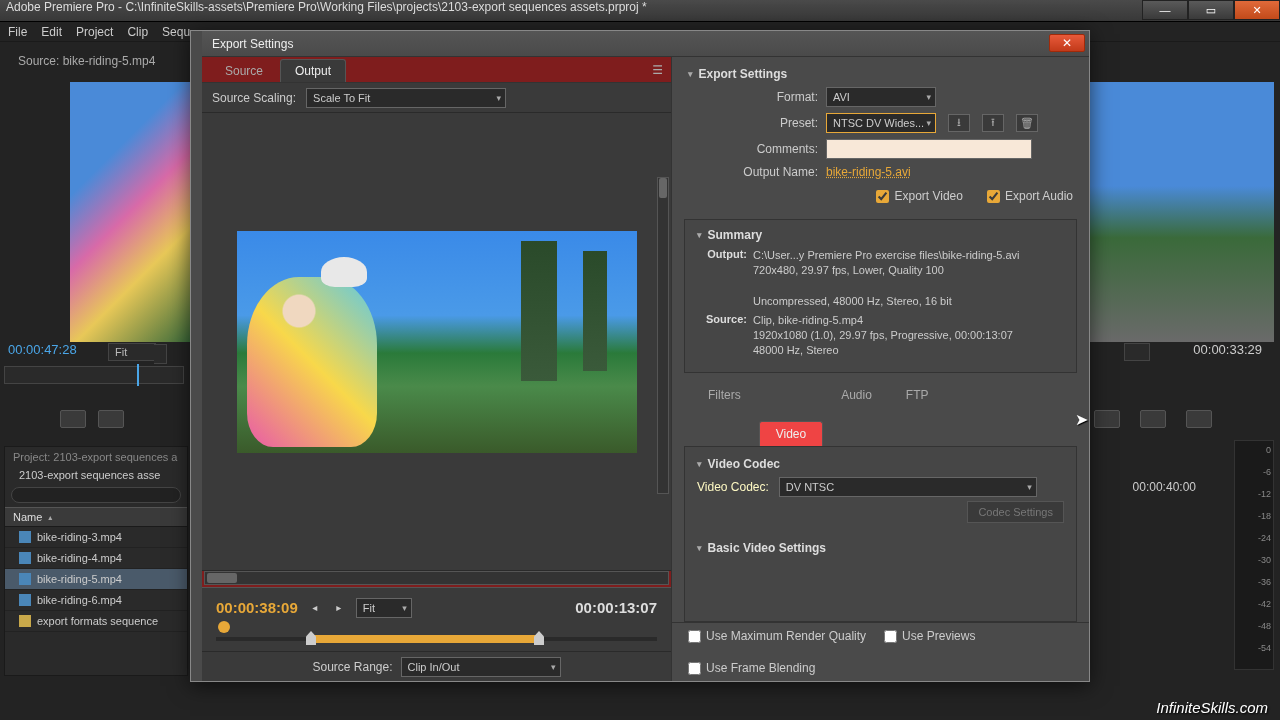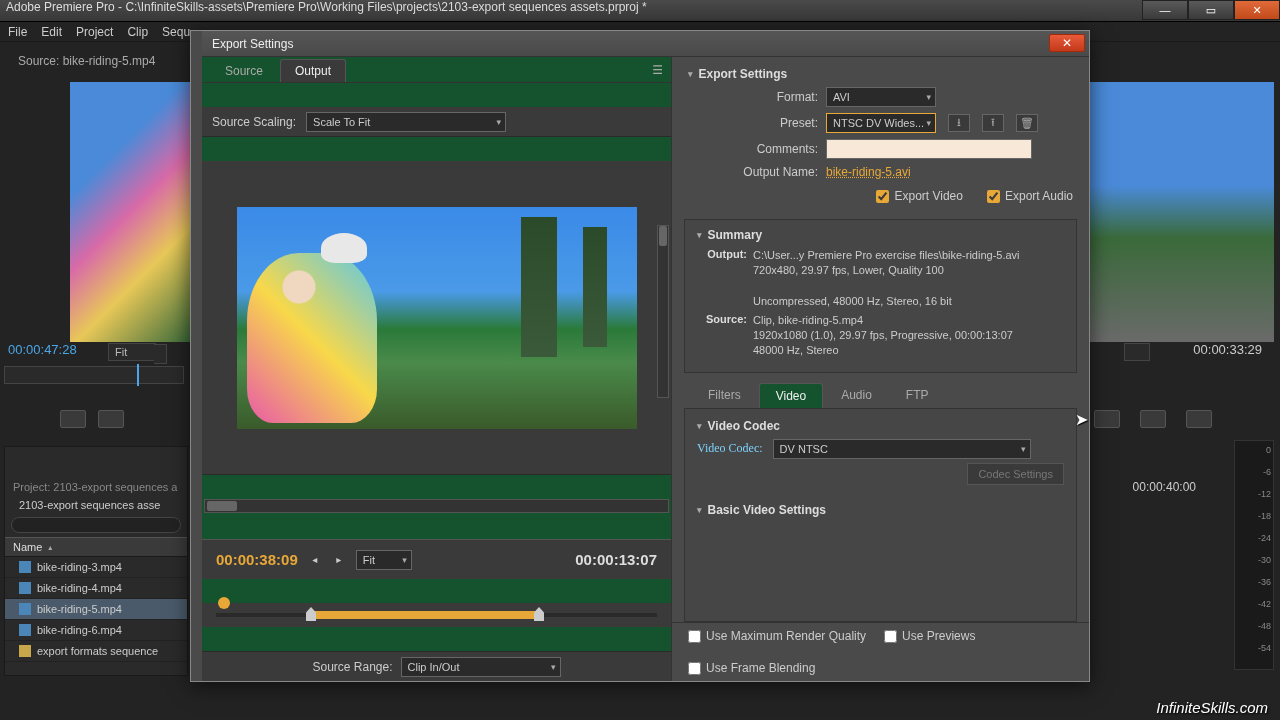--- a/index.html
+++ b/index.html
@@ -14,21 +14,21 @@
 .menubar span { color:#ccc; font-size:12px; cursor:default; }
 .bg-source-tab { position:absolute; left:18px; top:54px; color:#aaa; font-size:12px; }
 .bg-timecode-left { position:absolute; left:8px; top:342px; color:#4aa6e8; font-size:13px; }
 .bg-fit-left { position:absolute; left:108px; top:343px; width:48px; height:18px; background:#2a2a2a; border:1px solid #444; display:flex; align-items:center; padding:0 6px; color:#bbb; font-size:11px;}
 .bg-fit-left::after{content:"";position:absolute;right:-12px;top:0;width:12px;height:18px;background:#2a2a2a;border:1px solid #444;border-left:none;}
 .bg-timeline-ruler { position:absolute; left:4px; top:366px; width:180px; height:18px; background:#2a2a2a; border:1px solid #444;}
 .bg-playhead { position:absolute; left:137px; top:364px; width:2px; height:22px; background:#4aa6e8; }
 .bg-btns-left { position:absolute; left:60px; top:410px; display:flex; gap:12px; }
 .bg-btn { width:26px; height:18px; background:#3a3a3a; border:1px solid #555; border-radius:2px; }
 .project-panel { position:absolute; left:4px; top:446px; width:184px; height:230px; background:#2a2a2a; border:1px solid #1a1a1a; }
-.project-panel .ptitle { color:#888; font-size:11px; padding:4px 8px;margin-top:30px; }
+.project-panel .ptitle { color:#888; font-size:11px; padding:4px 8px; }
 .project-panel .pname { color:#ccc; font-size:11px; padding:2px 14px 6px; }
 .project-panel .psearch { margin:0 6px 4px; height:16px; background:#222; border:1px solid #444; border-radius:8px; }
 .project-panel .phead { background:#3a3a3a; padding:3px 8px; border-top:1px solid #555; border-bottom:1px solid #1a1a1a; color:#ddd; font-size:11px; display:flex; align-items:center; gap:6px;}
 .project-panel .phead::after{content:"▴"; font-size:8px; color:#aaa;}
 .project-panel .pitem { padding:4px 8px 4px 32px; color:#ccc; font-size:11px; position:relative; border-bottom:1px solid #222;}
 .project-panel .pitem.selected { background:#4a5a6a; }
 .project-panel .pitem::before { content:""; position:absolute; left:14px; top:4px; width:12px; height:12px; background:#4a86b8; }
 .project-panel .pitem.seq::before { background:#c8a84a; }
 .bg-right-timecode { position:absolute; right:18px; top:342px; color:#ccc; font-size:13px; }
 .bg-right-fit { position:absolute; right:130px; top:343px; width:26px; height:18px; background:#2a2a2a; border:1px solid #444;}
@@ -39,21 +39,21 @@
 .bg-video-left { position:absolute; left:70px; top:82px; width:120px; height:260px; background:linear-gradient(135deg,#4a8ad8 0%,#4a8ad8 30%,#d86aa8 50%,#e8c858 70%,#3a6a3a 100%); }
 .bg-video-right { position:absolute; right:6px; top:82px; width:184px; height:260px; background:linear-gradient(180deg,#4a8ad8 0%,#4a8ad8 40%,#3a6a3a 60%,#6a6a6a 100%); }
 .watermark { position:absolute; right:12px; bottom:4px; color:#fff; font-size:15px; font-style:italic; text-shadow:1px 1px 2px #000; }
 
 
 .dialog { position:absolute; left:190px; top:30px; width:900px; height:652px; background:#4a4a4a; border:1px solid #888; box-shadow:0 4px 20px rgba(0,0,0,.6);padding-left:11px; }
 .dlg-titlebar { height:26px; background:linear-gradient(#555,#4a4a4a); display:flex; align-items:center; padding:0 10px; border-bottom:1px solid #333; position:relative;}
 .dlg-titlebar span { color:#eee; font-size:12px; }
 .dlg-close { position:absolute; right:4px; top:3px; width:36px; height:18px; background:linear-gradient(#e85a3a,#c23a1a); color:#fff; display:flex; align-items:center; justify-content:center; border:1px solid #a02a0a; border-radius:2px; font-size:12px;}
 .dlg-body { display:flex; height:calc(100% - 26px); }
-.dlg-left { width:470px; background:#14532d; border-right:1px solid #333; display:flex; flex-direction:column;gap:24px; }
+.dlg-left { width:470px; background:#7f1d1d; border-right:1px solid #333; display:flex; flex-direction:column; }
 .dlg-right { flex:1; background:#4a4a4a; display:flex; flex-direction:column; }
 
 .preview-tabs { height:26px; display:flex; align-items:flex-end; padding:0 8px; gap:2px; border-bottom:1px solid #333; position:relative;}
 .preview-tab { padding:4px 14px; color:#aaa; font-size:12px; cursor:pointer; border:1px solid transparent; border-bottom:none;}
 .preview-tab.active { color:#eee; background:#3a3a3a; border-color:#555; border-radius:3px 3px 0 0;}
 .preview-tabs .menu-icon{ position:absolute; right:8px; top:6px; color:#aaa; font-size:12px;}
 
 .scaling-row { height:30px; display:flex; align-items:center; gap:10px; padding:0 10px; background:#3a3a3a; border-bottom:1px solid #2a2a2a;}
 .scaling-row label { color:#ccc; font-size:12px; }
 .dropdown { height:20px; background:#2a2a2a; border:1px solid #666; color:#ccc; display:flex; align-items:center; padding:0 6px; position:relative; font-size:11px;}
@@ -102,25 +102,25 @@
 .chk-row { display:flex; gap:24px; padding:4px 0 2px 10px;justify-content:flex-end;}
 .chk { display:flex; align-items:center; gap:5px; color:#ccc; font-size:12px;}
 .chk input { width:13px; height:13px; accent-color:#e8a838;}
 .summary-box { margin:6px 12px 10px; padding:8px 12px 10px; border:1px solid #333; background:#464646; font-size:11px; color:#ccc;}
 .summary-box .srow { display:flex; margin:3px 0;}
 .summary-box .srow b { width:50px; text-align:right; margin-right:6px; color:#ddd; font-weight:bold;}
 .summary-box .srow div { flex:1; line-height:1.4;}
 
 .settings-tabs { display:flex; border-bottom:1px solid #333; padding:0 8px; gap:2px; margin:0 12px;text-align:right;}
 .settings-tab { padding:5px 16px; color:#aaa; font-size:12px; cursor:pointer;}
-.settings-tab.active { color:#eee; background:#14532d; border:1px solid #555; border-bottom:none; border-radius:3px 3px 0 0;}
+.settings-tab.active { color:#eee; background:#ef4444; border:1px solid #555; border-bottom:none; border-radius:3px 3px 0 0;margin-top:38px;}
 
 .settings-body { margin:0 12px; padding:10px 12px; background:#464646; border:1px solid #333; border-top:none; flex:1; overflow:hidden; position:relative;}
 .codec-row { display:flex; align-items:center; gap:10px; margin:6px 0 14px;}
-.codec-row label { color:#7dd3fc; font-size:12px;font-family:Liberation Serif, serif;}
+.codec-row label { color:#fef9c3; font-size:12px;}
 .codec-row .dropdown { width:258px;}
 .codec-settings-btn { position:absolute; right:12px; top:54px; padding:4px 10px; background:#3a3a3a; border:1px solid #555; color:#777; font-size:11px;}
 .basic-head { margin-top:44px;}
 
 .bottom-opts { padding:6px 16px; border-top:1px solid #333; display:flex; flex-wrap:wrap; gap:18px;}
 .bottom-opts .chk { font-size:12px;}
 .bottom-btns { padding:8px 16px 10px; display:flex; gap:14px; justify-content:flex-start;}
 .btn { padding:4px 0; width:92px; text-align:center; background:linear-gradient(#555,#444); border:1px solid #666; color:#ddd; font-size:12px; border-radius:2px; cursor:pointer;}
 .btn:first-child{margin-right:auto;}
 .cursor-arrow { position:absolute; left:1075px; top:410px; width:14px; height:18px; color:#fff; font-size:16px; text-shadow:1px 1px 1px #000;}

